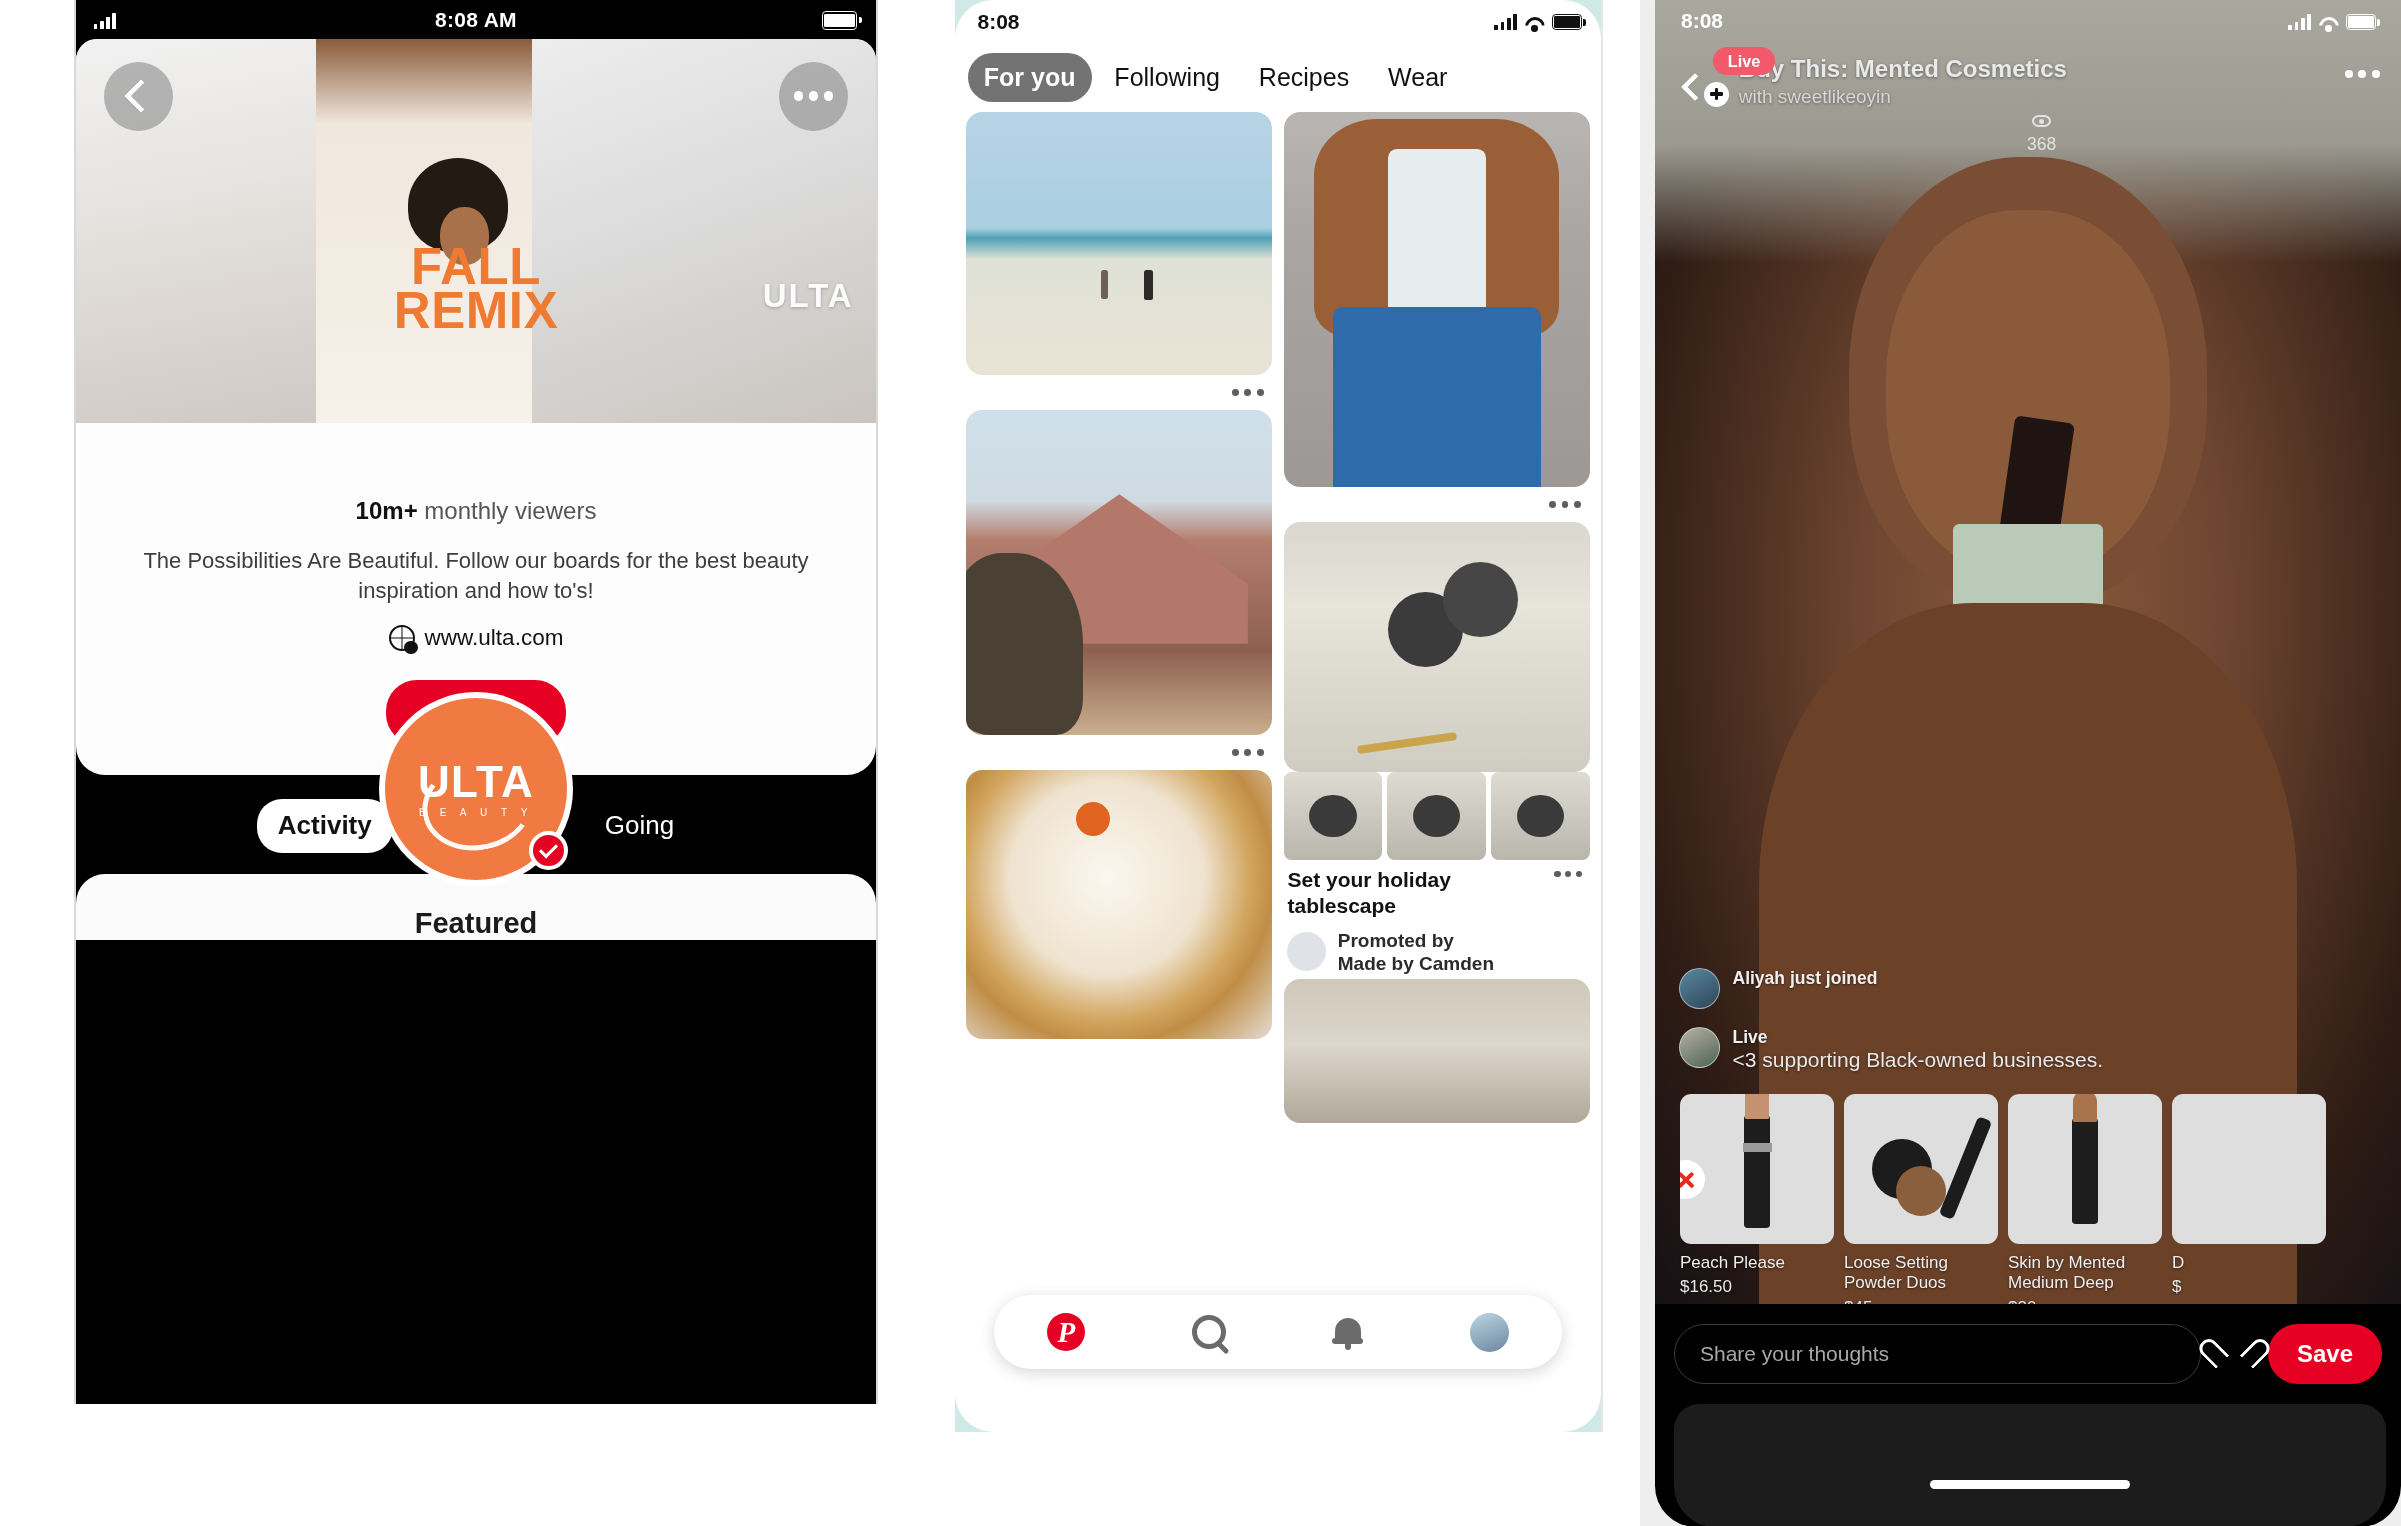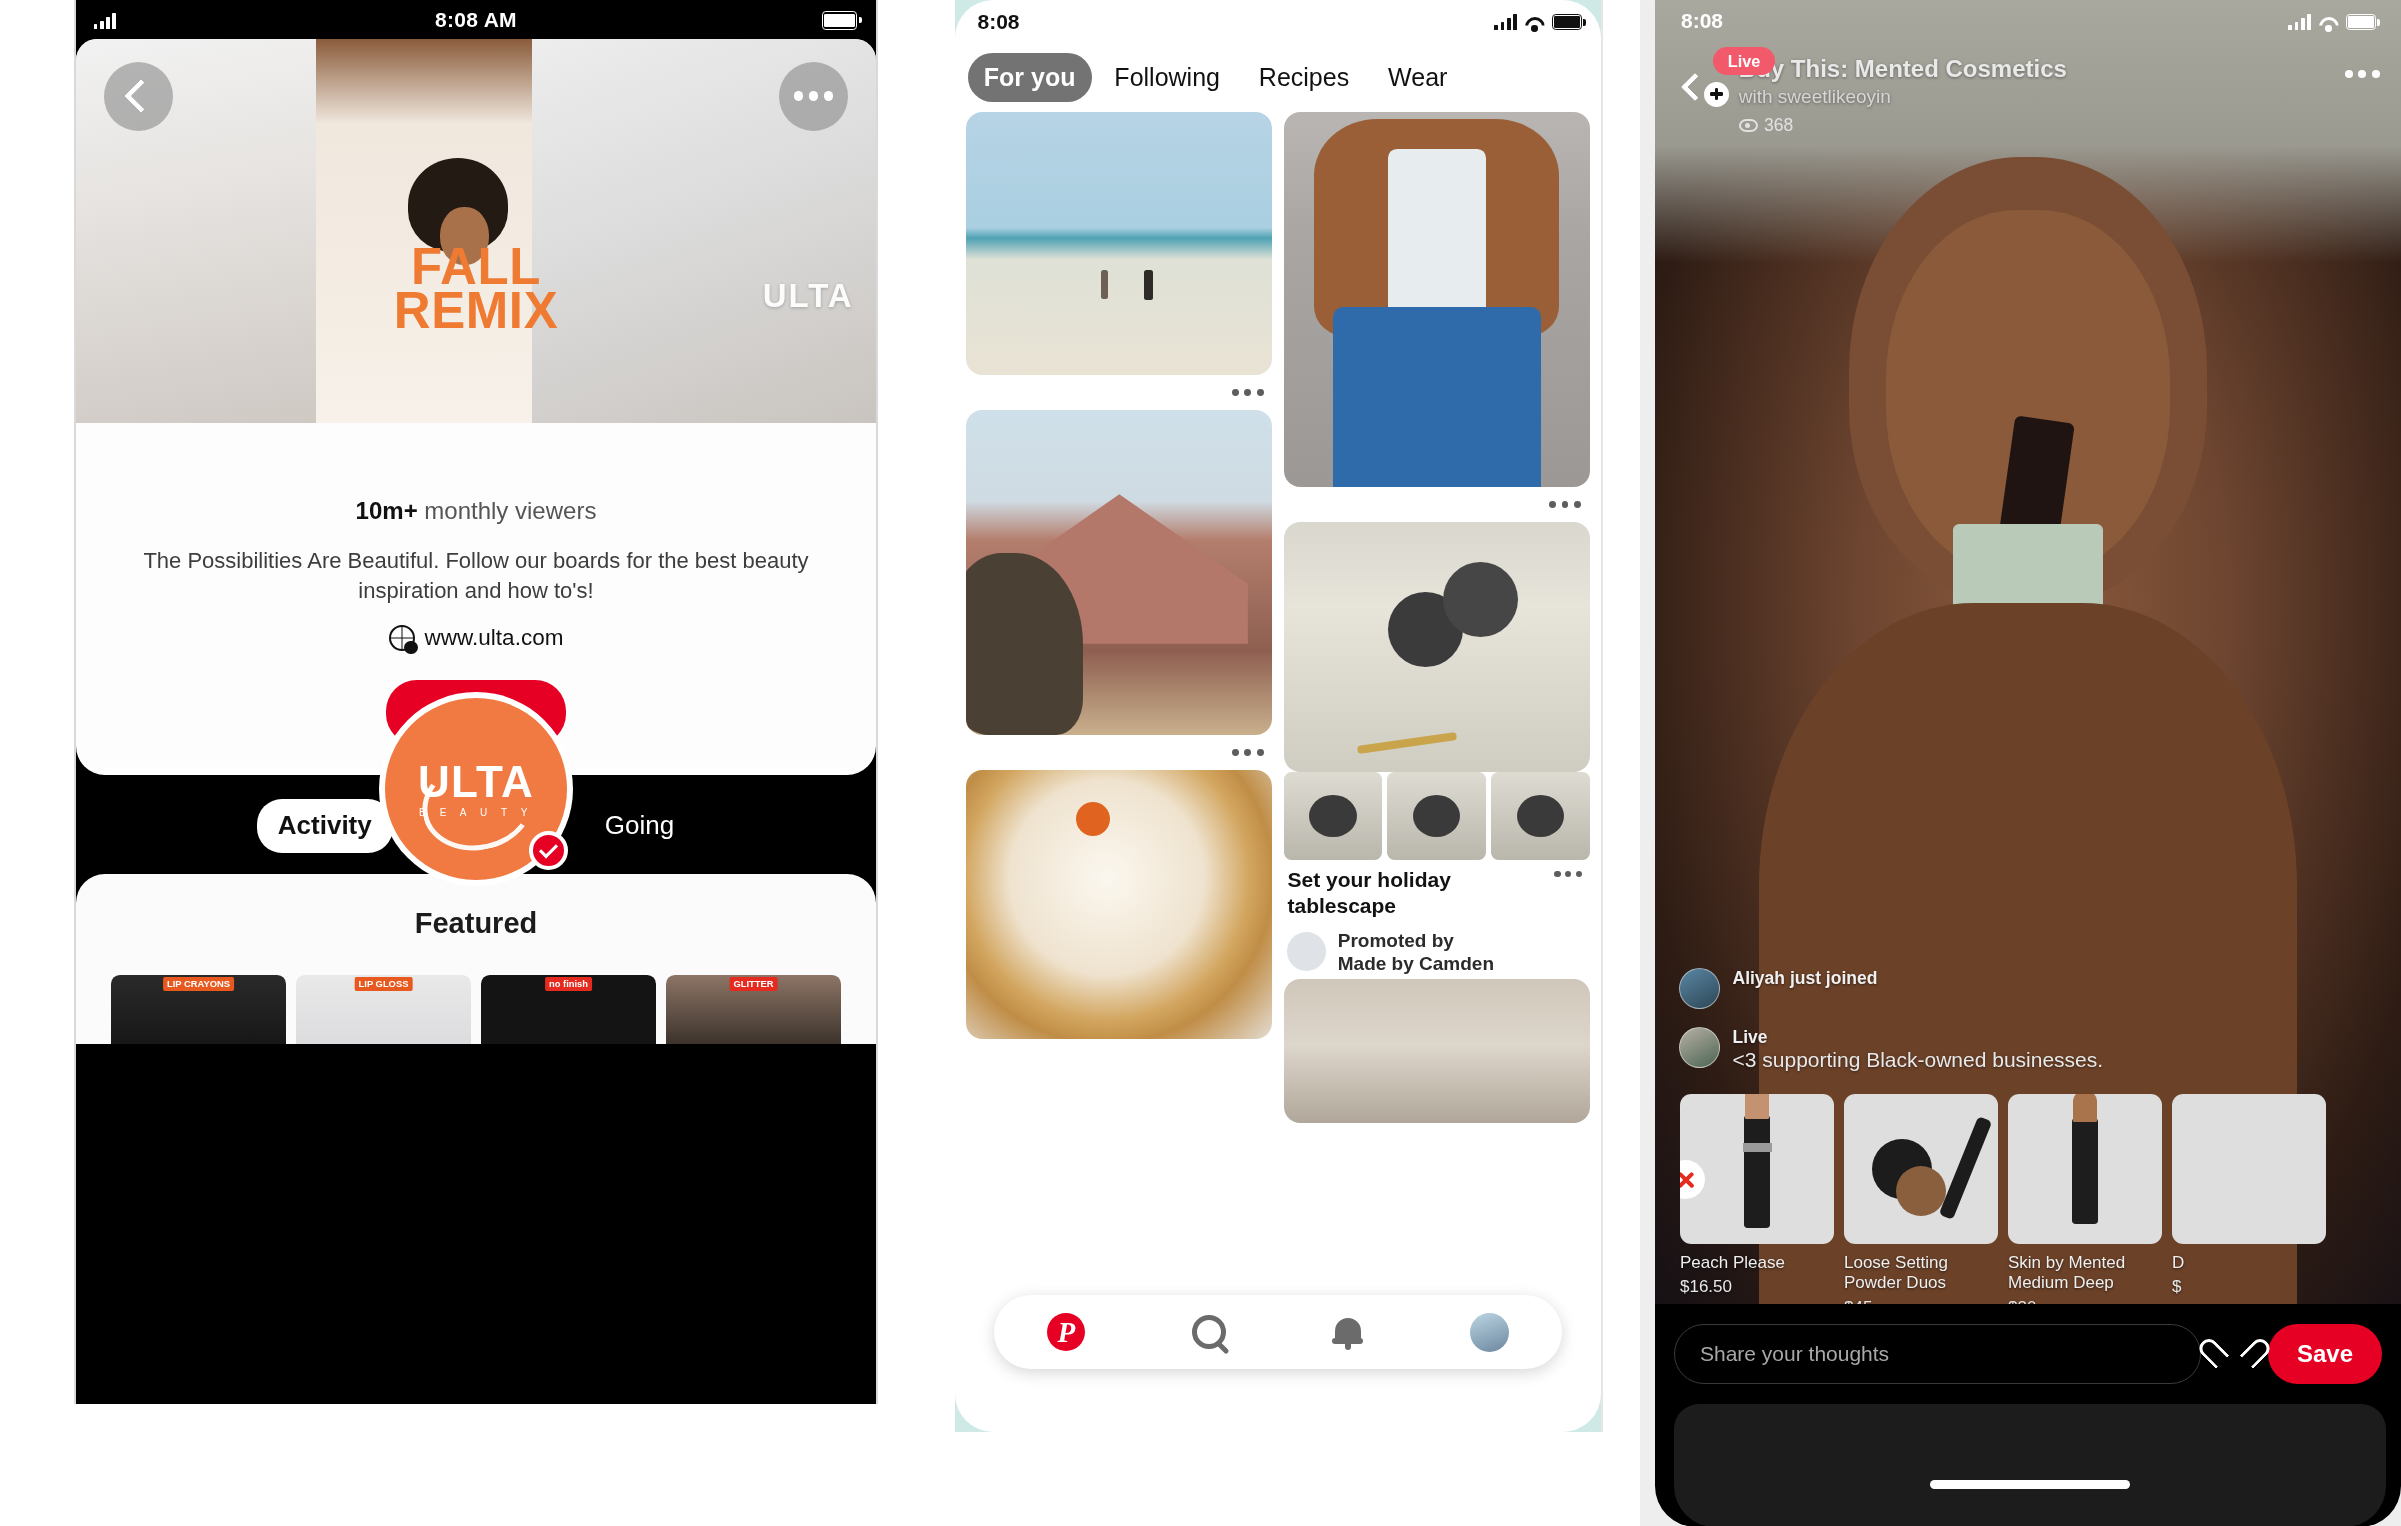--- a/index.html
+++ b/index.html
@@ -171,21 +171,21 @@
   .hostwrap{position:relative;margin:0 13.8px 0 5px;flex:none;}
   .host-av{width:74px;height:74px;border-radius:50%;border:3.1px solid #f2596a;box-sizing:border-box;background:linear-gradient(180deg,#7fb4d0 0%,#3c6f8d 44%,#e0a024 58%,#e17a2c 100%);overflow:hidden;position:relative;}
   .host-av .hh{position:absolute;left:30%;top:16%;width:40%;height:40%;background:#4b2f1e;border-radius:50%;}
   .host-plus{position:absolute;right:-3.8px;top:27.5px;width:25px;height:25px;border-radius:50%;background:#fff;display:flex;align-items:center;justify-content:center;}
   .host-plus::before{content:"";width:12.5px;height:3.1px;background:#111;position:absolute;border-radius:1.3px;}
   .host-plus::after{content:"";width:3.1px;height:12.5px;background:#111;position:absolute;border-radius:1.3px;}
   .livebadge{position:absolute;left:-6.3px;bottom:-10px;background:#f2596a;color:#fff;font-size:16.3px;font-weight:600;padding:4.4px 15px;border-radius:16.3px;}
   .p3-titles{flex:1;padding-top:1.3px;}
   .p3-t1{font-size:24px;font-weight:700;color:#e9e9e9;line-height:1.14;text-shadow:0 0.6px 3.1px rgba(0,0,0,.4);}
   .p3-t2{font-size:19px;color:#d6d6d6;margin-top:3.8px;text-shadow:0 0.6px 3.1px rgba(0,0,0,.4);}
-  .p3-viewers{display:flex;align-items:center;gap:6.3px;margin-top:6.3px;font-size:17.5px;color:#e2e2e2;}
+  .p3-viewers{display:flex;align-items:center;gap:6.3px;margin-top:6.3px;font-size:17.5px;color:#e2e2e2;flex-direction:column;}
   .eye{width:19px;height:12.5px;border:2.5px solid #e2e2e2;border-radius:60% 60% 60% 60%/80% 80% 80% 80%;position:relative;box-sizing:border-box;}
   .eye::after{content:"";position:absolute;left:4.4px;top:1.9px;width:5px;height:5px;border-radius:50%;background:#e2e2e2;}
   .p3-more{margin-top:16.3px;display:flex;gap:5.6px;flex:none;}
   .p3-more b{width:8.1px;height:8.1px;border-radius:50%;background:#fff;display:block;}
 
   .chat{position:absolute;left:24px;right:88px;bottom:438px;}
   .chatrow{display:flex;align-items:flex-start;gap:12.5px;margin-bottom:17.5px;}
   .chat-av{width:39px;height:39px;border-radius:50%;flex:none;border:1.3px solid rgba(255,255,255,.5);}
   .chat-av.a1{background:linear-gradient(150deg,#5a87a3,#2d4656);}
   .chat-av.a2{background:linear-gradient(150deg,#b6b1a6,#4c6452);}
@@ -292,34 +292,20 @@
     </div>
 
     <div class="tabsbar">
       <div class="tab active">Activity</div>
       <div class="tab">Community</div>
       <div class="tab">Going</div>
     </div>
 
     <div class="featured">
       <h3>Featured</h3>
-      <div class="feat-row">
-        <div class="feat-card fc1">
-          <span class="badge">LIP CRAYONS</span>
-        </div>
-        <div class="feat-card fc2">
-          <span class="badge">LIP GLOSS</span>
-        </div>
-        <div class="feat-card fc3">
-          <span class="badge red">no finish</span>
-        </div>
-        <div class="feat-card fc4">
-          <span class="badge red">GLITTER</span>
-        </div>
-      </div>
     </div>
   </div>
 
   <div class="phone" id="phone2">
     <div class="mintbg"></div>
     <div class="p2screen">
 
       <div class="p2-status">
         <span class="t">8:08</span>
         <span class="r">

